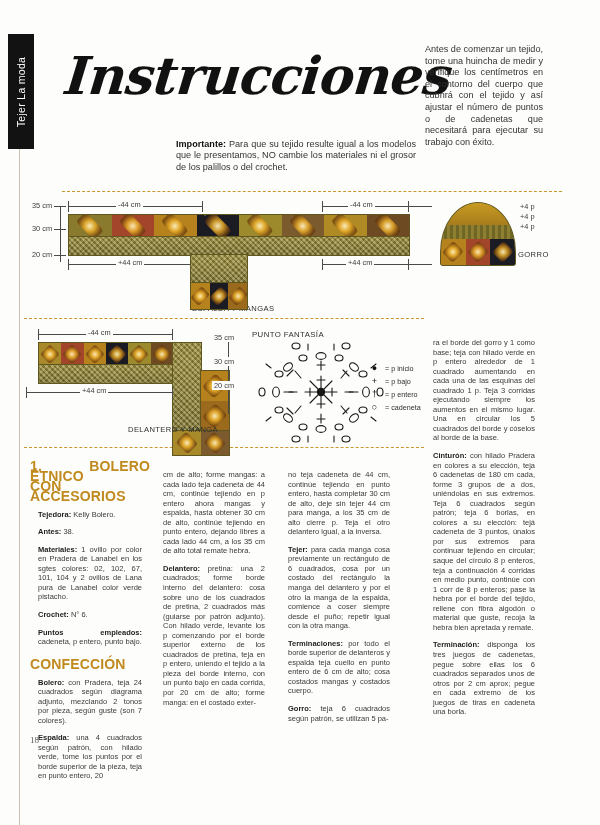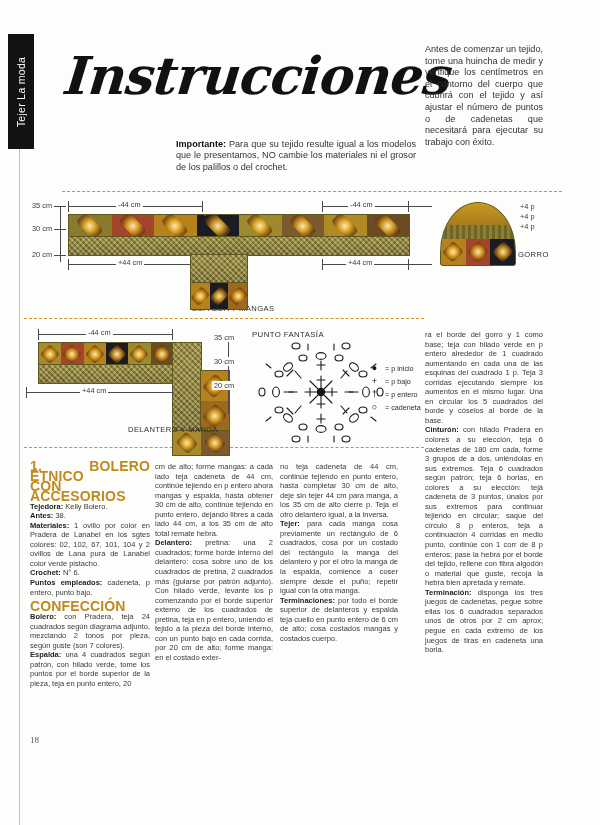--- a/index.html
+++ b/index.html
@@ -97,21 +97,21 @@
   .bodycol{
     position:absolute;font-size:7.5px;line-height:9.55px;color:#3a3a3a;
     text-align:justify;
   }
   .bodycol b{color:#1d1d1d;}
   .h-orange{
     color:#c08a1e;font-weight:700;font-size:14px;line-height:9.9px;letter-spacing:.15px;
   }
   .sp{display:block;height:5px;}
   #pageno{position:absolute;left:30px;top:735px;font-size:9px;color:#555;font-family:Liberation Serif, serif;}
-  .justified p{margin:0;}
+  .justified p{margin:8px;}
 </style>
 </head>
 <body>
 
 <div id="side-tab">
   <span class="vtxt">Tejer La moda</span>
 </div>
 <div id="side-rule"></div>
 
 <div id="masthead">
@@ -326,20 +326,21 @@
 
 <div class="bodycol justified" style="left:155px;top:462px;width:118px;">
   <p><span>cm de alto; forme mangas: a cada lado teja cadeneta de 44 cm, continúe tejiendo en p entero ahora mangas y espalda, hasta obtener 30 cm de alto, continúe tejiendo en punto entero, dejando libres a cada lado 44 cm, a los 35 cm de alto total remate hebra.</span></p>
   <p><b>Delantero:</b><span> pretina: una 2 cuadrados; forme borde interno del delantero: cosa sobre uno de los cuadrados de pretina, 2 cuadrados más (guiarse por patrón adjunto). Con hilado verde, levante los p comenzando por el borde superior externo de los cuadrados de pretina, teja en p entero, uniendo el tejido a la pieza del borde interno, con un punto bajo en cada corrida, por 20 cm de alto; forme manga: en el costado exter-</span></p>
 </div>
 
 <div class="bodycol justified" style="left:280px;top:462px;width:118px;">
   <p><span>no teja cadeneta de 44 cm, continúe tejiendo en punto entero, hasta completar 30 cm de alto, deje sin tejer 44 cm para manga, a los 35 cm de alto cierre p. Teja el otro delantero igual, a la inversa.</span></p>
   <p><b>Tejer:</b><span> para cada manga cosa previamente un rectángulo de 6 cuadrados, cosa por un costado del rectángulo la manga del delantero y por el otro la manga de la espalda, comience a coser siempre desde el puño; repetir igual con la otra manga.</span></p>
   <p><b>Terminaciones:</b><span> por todo el borde superior de delanteros y espalda teja cuello en punto entero de 6 cm de alto; cosa costados mangas y costados cuerpo.</span></p>
+  <p><b>Gorro:</b><span> teja 6 cuadrados según patrón, se utilizan 5 pa-</span></p>
 </div>
 
 <div class="bodycol justified" style="left:425px;top:330px;width:118px;">
   <p><span>ra el borde del gorro y 1 como base; teja con hilado verde en p entero alrededor de 1 cuadrado aumentando en cada una de las esquinas del cuadrado 1 p. Teja 3 corridas ejecutando siempre los aumentos en el mismo lugar. Una en circular los 5 cuadrados del borde y cóselos al borde de la base.</span></p>
   <p><b>Cinturón:</b><span> con hilado Pradera en colores a su elección, teja 6 cadenetas de 180 cm cada, forme 3 grupos de a dos, uniéndolas en sus extremos. Teja 6 cuadrados según patrón; teja 6 borlas, en colores a su elección: tejá cadeneta de 3 puntos, únalos por sus extremos para continuar tejiendo en circular; saque del círculo 8 p enteros, teja a continuación 4 corridas en medio punto, continúe con 1 corr de 8 p enteros; pase la hebra por el borde del tejido, rellene con fibra algodón o material que guste, recoja la hebra bien apretada y remate.</span></p>
   <p><b>Terminación:</b><span> disponga los tres juegos de cadenetas, pegue sobre ellas los 6 cuadrados separados unos de otros por 2 cm aprox; pegue en cada extremo de los juegos de tiras en cadeneta una borla.</span></p>
 </div>
 
 <div id="pageno">18</div>
 

